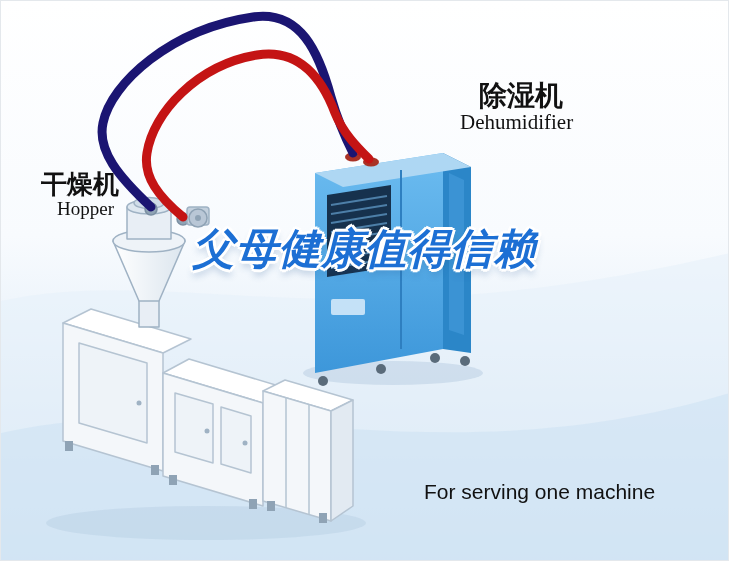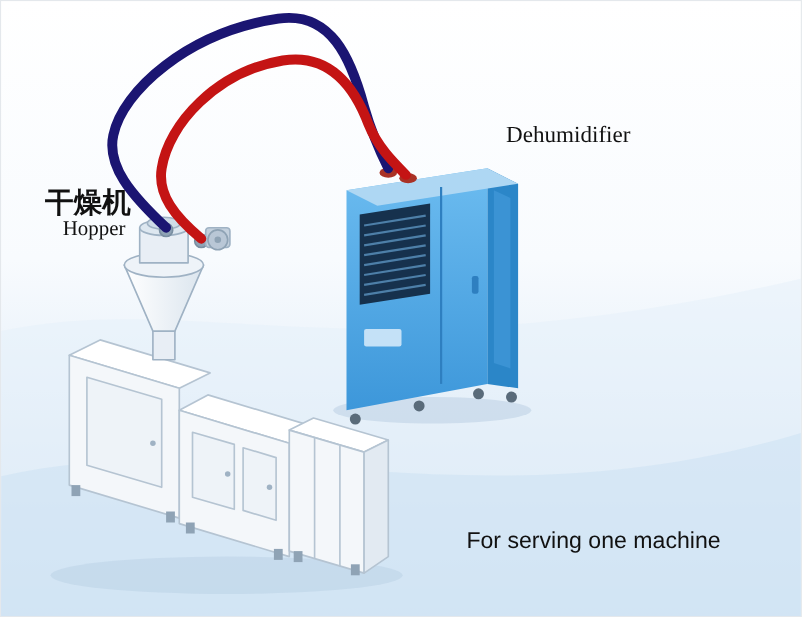--- a/index.html
+++ b/index.html
@@ -137,19 +137,21 @@
       </g>
     </g>
 
     <path d="M150,206 C118,176 96,150 102,122 C110,82 170,28 252,16 C300,9 318,52 330,96 C338,124 346,140 352,152" fill="none" stroke="#1b1572" stroke-width="9" stroke-linecap="round"></path>
     <path d="M182,216 C158,196 142,176 146,152 C152,112 196,64 256,54 C300,47 322,80 334,112 C342,132 356,146 368,158" fill="none" stroke="#c41414" stroke-width="9" stroke-linecap="round"></path>
   </svg>
 
   <div class="txt dryer-cn">干燥机</div>
   <div class="txt dryer-en">Hopper</div>
 
+  <div class="txt dh-cn">除湿机</div>
   <div class="txt dh-en">Dehumidifier</div>
 
   <div class="headline">
+    <div>父母健康值得信赖</div>
   </div>
 
   <div class="txt caption-en">For serving one machine</div>
 </div>
 
 </body></html>

